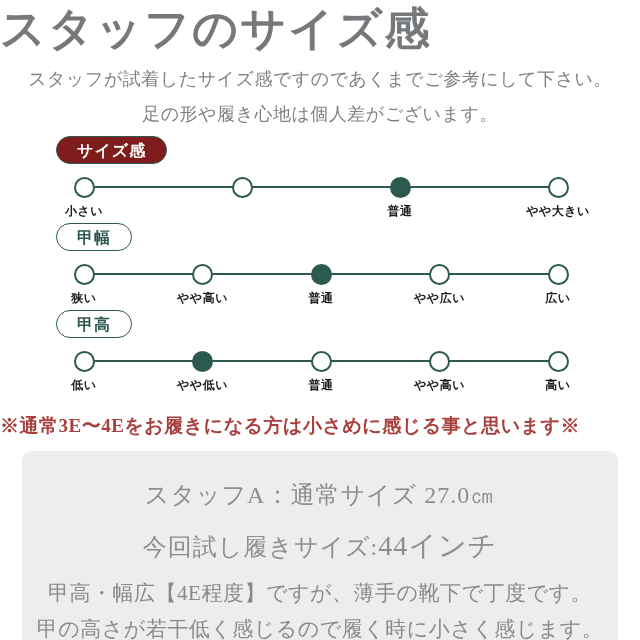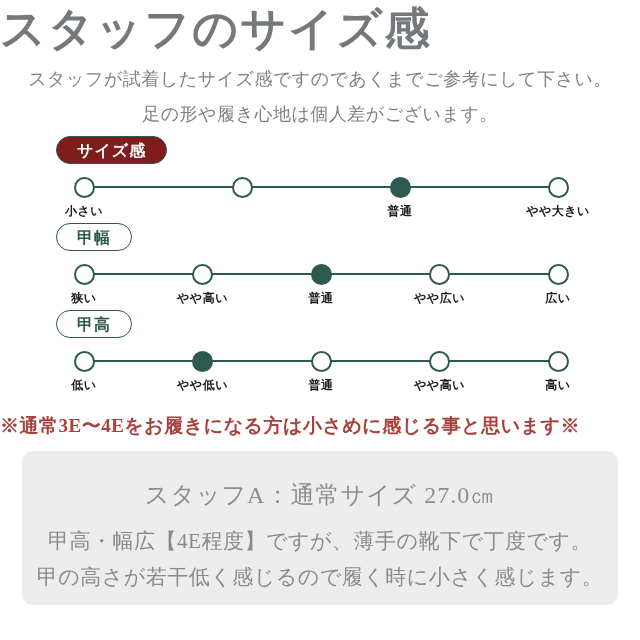--- a/index.html
+++ b/index.html
@@ -155,18 +155,19 @@
         <span class="dot"></span>
         <span class="scale-label">高い</span>
       </div>
     </div>
   </div>
 
   <p class="fit-note">※通常3E〜4Eをお履きになる方は小さめに感じる事と思います※</p>
 
   <div class="staff-box">
     <p class="staff-size-line">スタッフA：通常サイズ 27.0㎝</p>
+    <p class="staff-tried-line"><span>今回試し履きサイズ:</span><span class="tried-value">44インチ</span></p>
     <p class="staff-comment first">甲高・幅広【4E程度】ですが、薄手の靴下で丁度です。</p>
     <p class="staff-comment">甲の高さが若干低く感じるので履く時に小さく感じます。</p>
 
   </div>
 
 </div>
 
 </body></html>

